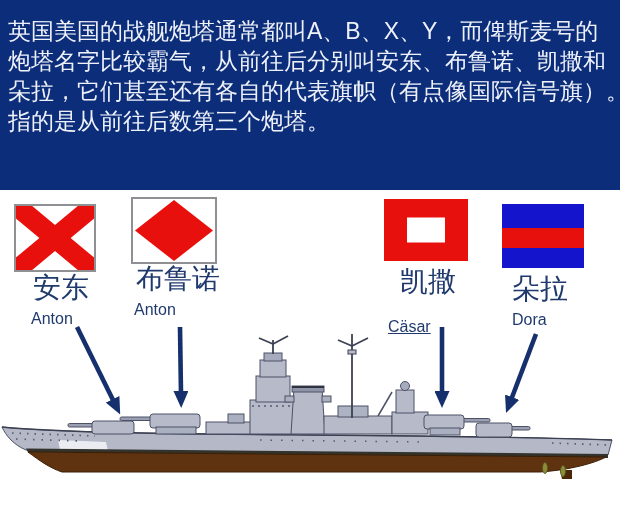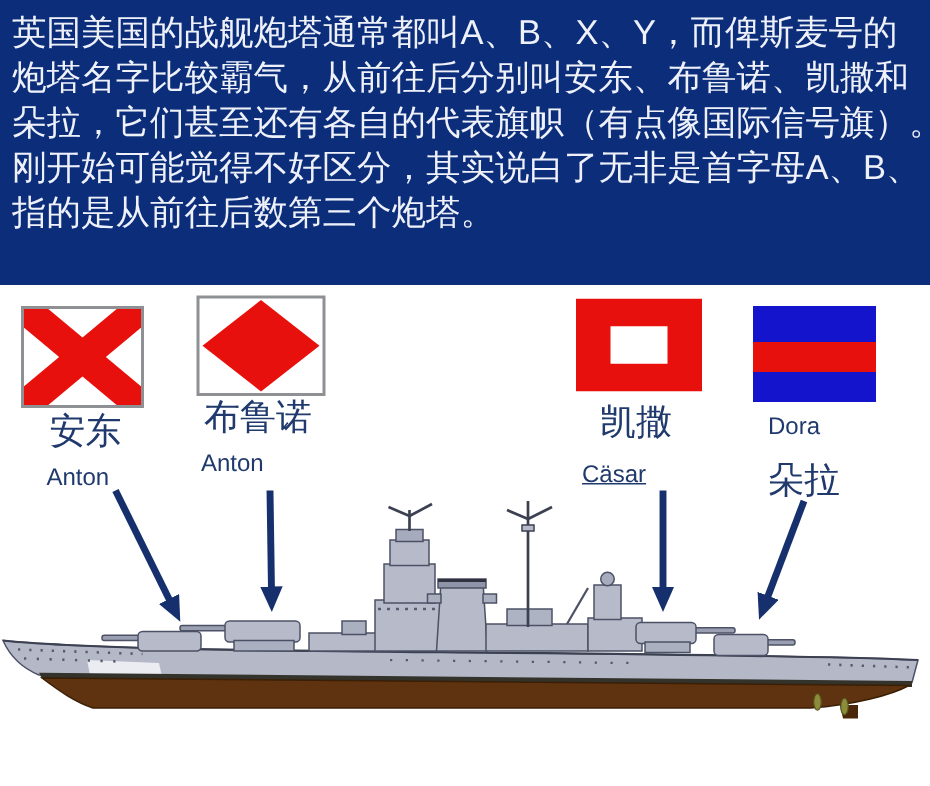--- a/index.html
+++ b/index.html
@@ -5,54 +5,53 @@
   html,body{margin:0;padding:0;}
   body{
     width:620px;height:524px;position:relative;overflow:hidden;
     background:#ffffff;
     font-family:"Liberation Sans","DejaVu Sans",sans-serif;
   }
   
   .intro{
     position:absolute;left:0;top:0;width:620px;height:190px;
     background:#0b2d7a;color:#eef1fa;
-    box-sizing:border-box;padding:6px 6px 0 8px;
+    box-sizing:border-box;padding:16px 6px 0 8px;
   }
   .intro-line{font-size:23px;line-height:30px;white-space:nowrap;letter-spacing:0px;font-weight:500;}
   
   .flag-group{position:absolute;}
   .fg-anton{left:15px;top:205px;width:110px;}
   .fg-bruno{left:132px;top:198px;width:110px;}
   .fg-caesar{left:384px;top:199px;width:110px;}
   .fg-dora{left:502px;top:204px;width:110px;}
   .flag{display:block;}
   .flag-bordered{outline:2px solid #8e9094;outline-offset:-1px;}
   .lbl{color:#203a6d;font-weight:400;}
-  .lbl-zh{font-size:24px;line-height:29px;}
+  .lbl-zh{font-size:28px;line-height:29px;}
   .lbl-en{font-size:16px;line-height:30px;}
   .fg-anton  .lbl-zh{margin:2px 0 0 18px;}
   .fg-anton  .lbl-en{margin:2px 0 0 16px;}
   .fg-bruno  .lbl-zh{margin:1px 0 0 4px;}
   .fg-bruno  .lbl-en{margin:2px 0 0 2px;}
-  .fg-caesar .lbl-zh{margin:6px 0 6px 16px;}
+  .fg-caesar .lbl-zh{margin:6px 0 16px 16px;}
   .fg-caesar .lbl-en{margin:2px 0 0 4px;text-decoration:underline;}
   .fg-dora   .lbl-zh{margin:6px 0 0 10px;}
   .fg-dora   .lbl-en{margin:2px 0 0 10px;}
   
   .arrows-svg{position:absolute;left:0;top:0;pointer-events:none;}
   .ship-svg{position:absolute;left:0;top:330px;}
 </style>
 </head>
 <body>
 
 <div class="intro">
   <div class="intro-line">英国美国的战舰炮塔通常都叫A、B、X、Y，而俾斯麦号的</div>
   <div class="intro-line">炮塔名字比较霸气，从前往后分别叫安东、布鲁诺、凯撒和</div>
   <div class="intro-line">朵拉，它们甚至还有各自的代表旗帜（有点像国际信号旗）。</div>
-  <div class="intro-line">刚开始可能觉得不好区分，其实说白了无非是首字母A、B、</div>
   <div class="intro-line">指的是从前往后数第三个炮塔。</div>
 </div>
 
 <div class="flag-group fg-anton">
   <svg class="flag flag-bordered" width="80" height="66" viewBox="0 0 80 66">
     <rect x="0" y="0" width="80" height="66" fill="#ffffff"></rect>
     <line x1="-2" y1="-2" x2="82" y2="68" stroke="#e8100c" stroke-width="20"></line>
     <line x1="82" y1="-2" x2="-2" y2="68" stroke="#e8100c" stroke-width="20"></line>
   </svg>
   <div class="lbl lbl-zh">安东</div>
@@ -75,22 +74,22 @@
   </svg>
   <div class="lbl lbl-zh">凯撒</div>
   <div class="lbl lbl-en">Cäsar</div>
 </div>
 
 <div class="flag-group fg-dora">
   <svg class="flag" width="82" height="64" viewBox="0 0 82 64">
     <rect x="0" y="0" width="82" height="64" fill="#1414cc"></rect>
     <rect x="0" y="24" width="82" height="20" fill="#e8100c"></rect>
   </svg>
+  <div class="lbl lbl-zh">朵拉</div>
   <div class="lbl lbl-en">Dora</div>
-  <div class="lbl lbl-zh">朵拉</div>
 </div>
 
 <svg class="ship-svg" width="620" height="150" viewBox="0 0 620 150">
   <g>
 
     <path d="M2,97 C6,106 14,115 26,120 L608,125 L612,110 C560,108 430,106 310,105 C200,104 60,103 2,97 Z" fill="#b4b8c7" stroke="#4d5166" stroke-width="1"></path>
 
     <path d="M2,97 C60,103 200,104 310,105 C430,106 560,108 612,110" fill="none" stroke="#3c4152" stroke-width="1.4"></path>
 
     <polygon points="58,110 106,112 108,121 60,120" fill="#eaecf2"></polygon>

